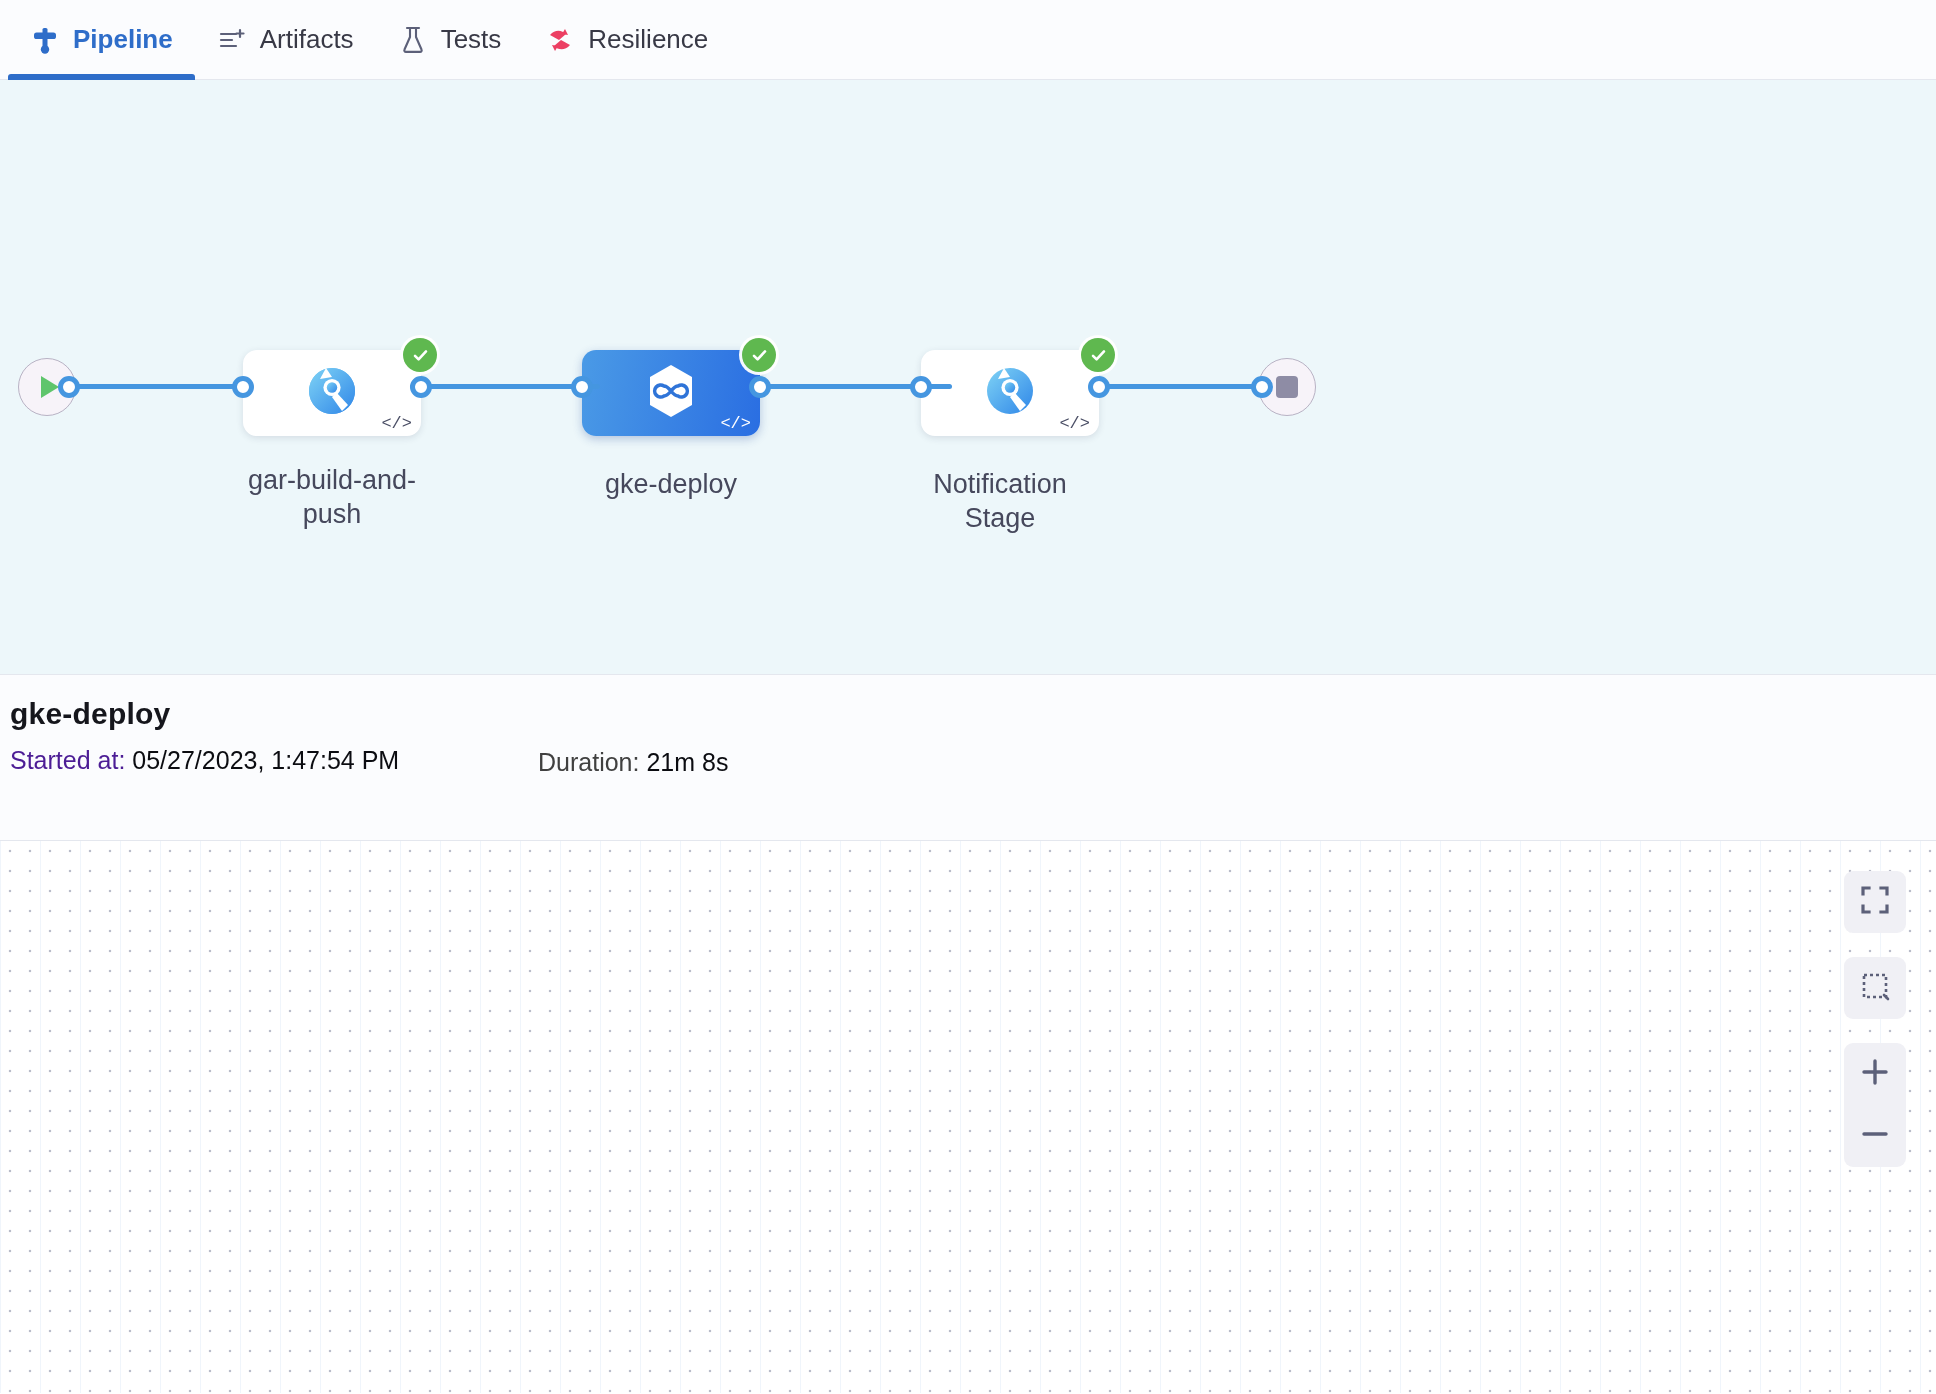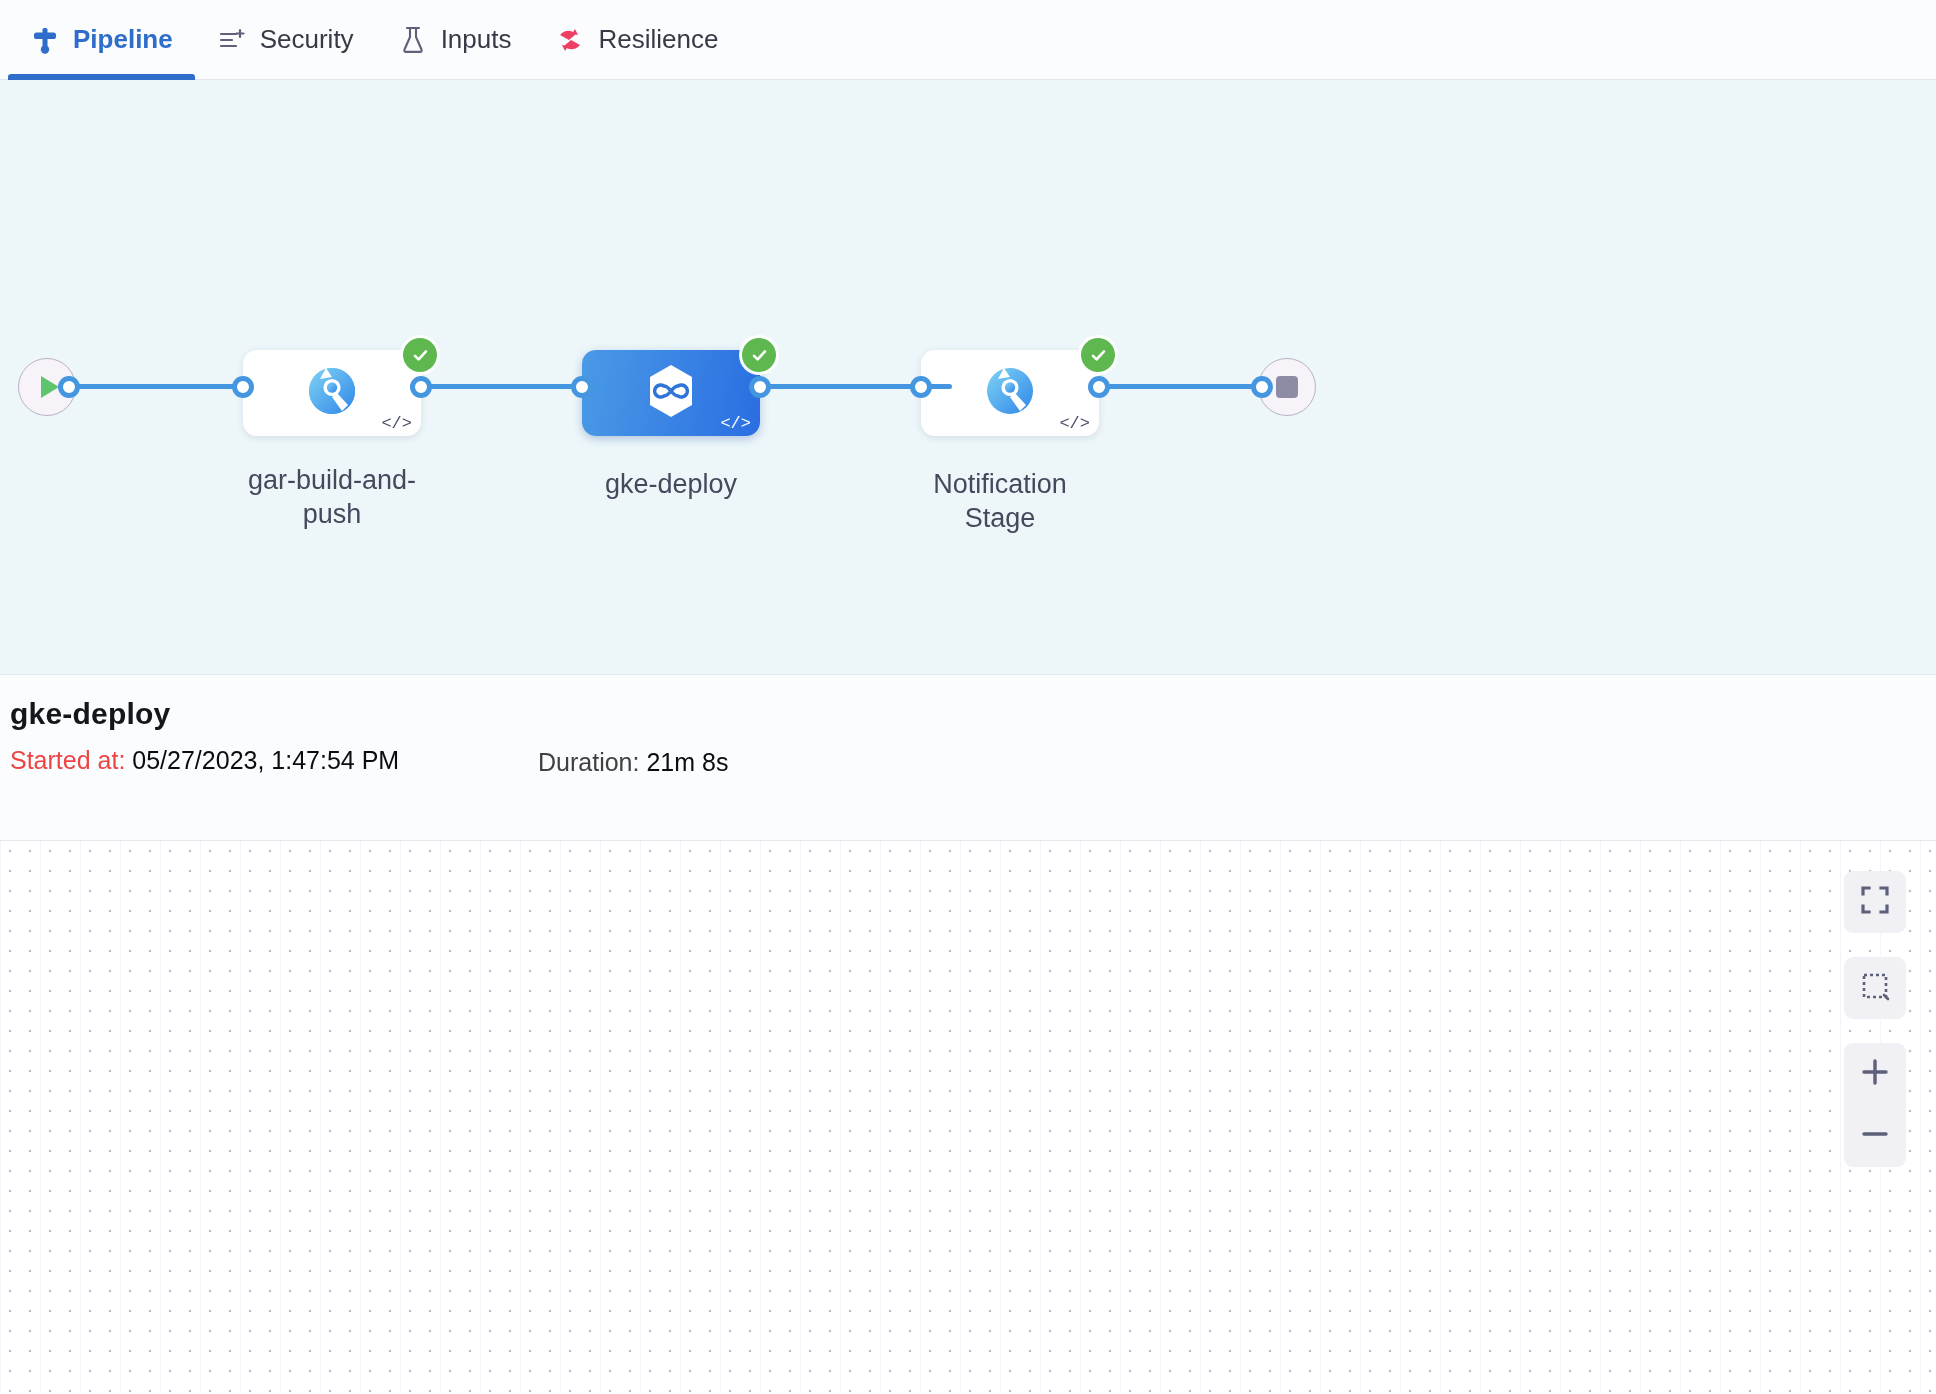--- a/index.html
+++ b/index.html
@@ -130,21 +130,21 @@
   .detail-header {
     position: relative;
     height: 166px;
     background: #fbfcfe;
     border-bottom: 1px solid #e4e7ee;
     padding: 22px 0 0 10px;
   }
   .dh-title { font-size: 30px; font-weight: bold; color: #15161c; letter-spacing: .2px; }
   .dh-row { margin-top: 15px; display: flex; align-items: flex-start; }
   .dh-started { font-size: 25px; color: #0b0c11; }
-  .dh-started .lbl { color: #ef4444; }
+  .dh-started .lbl { color: #4c1d95; }
   .dh-duration { position: absolute; left: 538px; top: 73px; font-size: 25px; color: #0b0c11; }
   .dh-duration .lbl { color: #404040; }
 
   
   .exec-canvas {
     position: relative;
     height: 552px;
     background:
       repeating-linear-gradient(to right, rgba(180,205,235,.20) 0 1px, transparent 1px 40px),
       radial-gradient(circle, #b9bcc9 1.4px, transparent 1.6px);
@@ -204,33 +204,33 @@
       <svg width="28" height="26" viewBox="0 0 28 26">
           <g stroke="#5c6079" stroke-width="2.2" stroke-linecap="round" fill="none">
         <path d="M3 7h15"></path>
             <path d="M3 13h11"></path>
             <path d="M3 19h15"></path>
         <path d="M22 3v7"></path>
             <path d="M18.5 6.5h7"></path>
       </g>
         </svg>
     </span>
-    <span>Security</span>
+    <span>Artifacts</span>
   </div>
 
   <div class="tab">
     <span class="ticon">
       <svg width="24" height="28" viewBox="0 0 24 28">
           <g fill="none" stroke="#5c6079" stroke-width="2.1" stroke-linejoin="round" stroke-linecap="round">
         <path d="M6 2h12"></path>
             <path d="M9 2v9 L3.5 23.5 a1.6 1.6 0 0 0 1.4 2.4 h14.2 a1.6 1.6 0 0 0 1.4 -2.4 L15 11 V2"></path>
       </g>
         </svg>
     </span>
-    <span>Inputs</span>
+    <span>Tests</span>
   </div>
 
 
   <div class="tab">
     <span class="ticon">
       <svg width="28" height="28" viewBox="0 0 28 28">
           <g fill="#ec3f63">
         <path d="M4 9 C9 3 16 4 20 8 L13 14 Z"></path>
         <path d="M24 19 C19 25 12 24 8 20 L15 14 Z"></path>
         <path d="M19 3 L22 9 L16 8 Z"></path>

